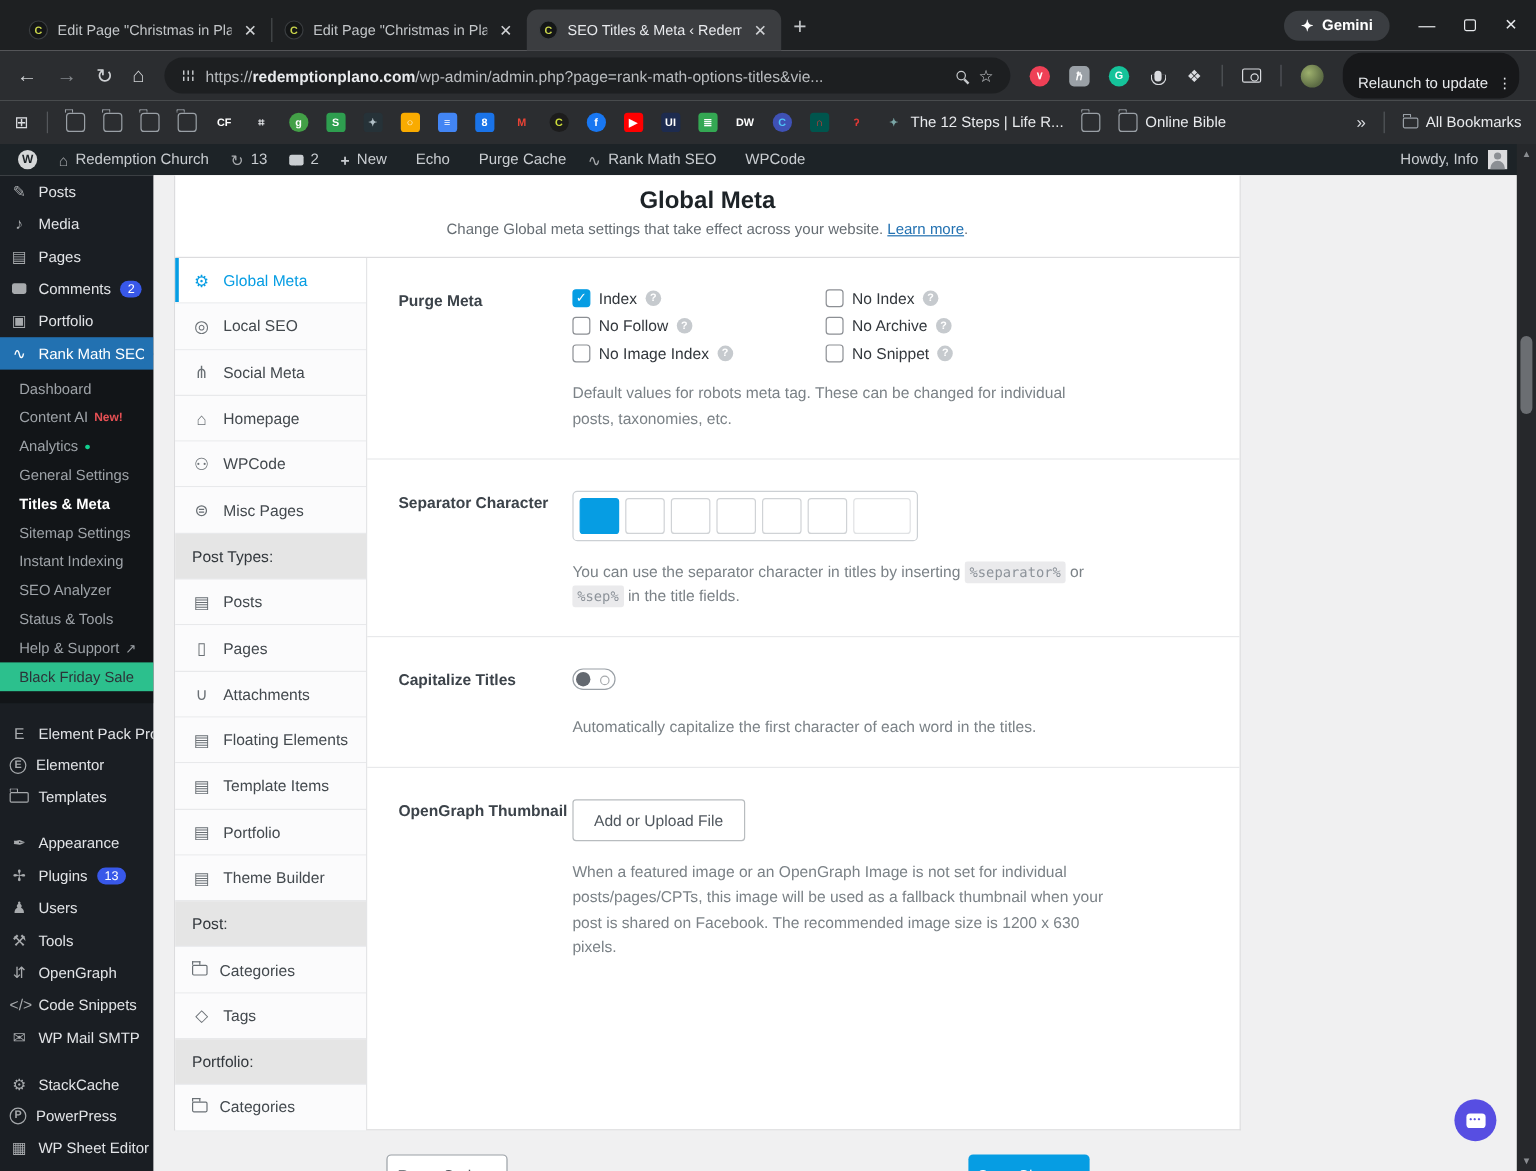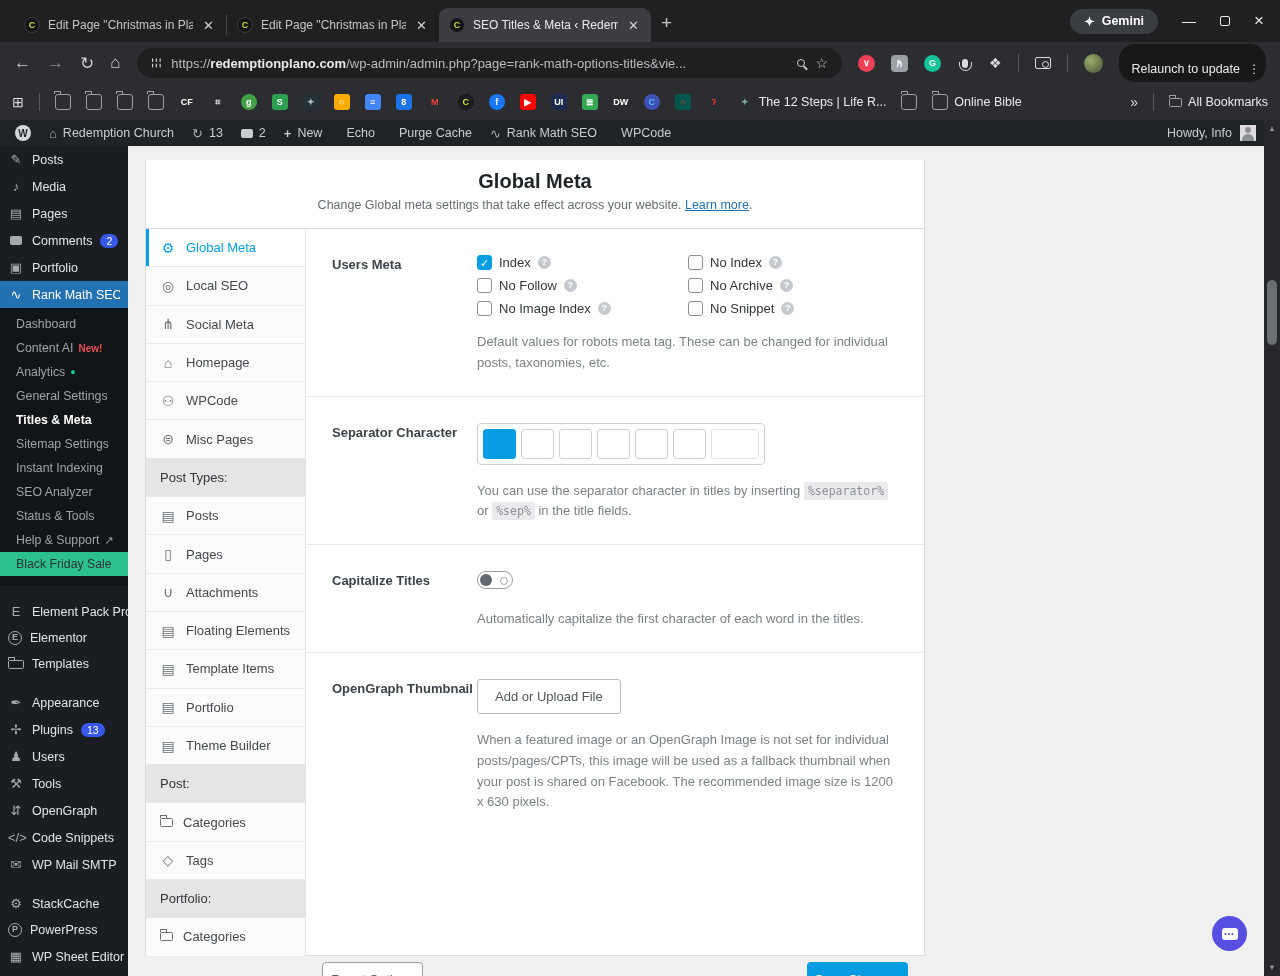--- a/index.html
+++ b/index.html
@@ -107,21 +107,21 @@
   .sub-extra { font-size:11px; }
   .sub.newred .sub-extra { color:#e65054; font-weight:bold; font-size:10px; }
   .sub.greendot .sub-extra { color:#12cf8f; font-size:9px; }
   .mi.gap { margin-top:12px; }
   .mi-ico.circ2 { border:1.5px solid #a7aaad; border-radius:50%; width:14px; min-width:14px;
     height:14px; font-size:9px; line-height:11px; font-weight:bold; }
   .mi .fold-ico { color:#a7aaad; }
 
   
   .page { position:absolute; left:128px; top:146px; right:16px; bottom:0; background:#f0f0f1; overflow:hidden; }
-  .rm-card { position:absolute; left:17px; top:14px; width:780px; background:#fff;
+  .rm-card { position:absolute; left:17px; top:0; width:889px; background:#fff;
     border:1px solid #dcdcde; border-top:none; }
   .rm-header { text-align:center; padding:10px 0 16px; }
   .rm-title { font-size:20px; color:#1d2327; font-weight:600; margin-bottom:5px; }
   .rm-sub { font-size:12.5px; color:#666d73; }
   .rm-sub a { color:#2271b1; }
   .rm-body { display:flex; height:727px; border-top:1px solid #dcdcde; }
 
   .rm-tabs { width:160px; min-width:160px; border-right:1px solid #e4e5e7; }
   .tab2 { height:38.3px; display:flex; align-items:center; gap:10px; padding:0 14px;
     border-bottom:1px solid #e8e9eb; font-size:13px; color:#43494e; background:#fbfbfc;
@@ -633,21 +633,21 @@
             <span>Portfolio:</span>
           </div>
           <div class="tab2 foldtab">
             <span class="tab2-ico"> </span>
             <span>Categories</span>
           </div>
       </div>
       <div class="rm-content">
 
         <div class="rm-row">
-          <div class="rm-label">Users Meta</div>
+          <div class="rm-label">Purge Meta</div>
           <div class="rm-field">
             <div class="cbcols">
               <div class="cbcol">
                 <label class="cb-item checked">
                     <span class="cb">✓</span>
                     <span>Index</span>
                     <span class="qm">?</span>
                   </label>
                   <label class="cb-item">
                     <span class="cb">✓</span>

